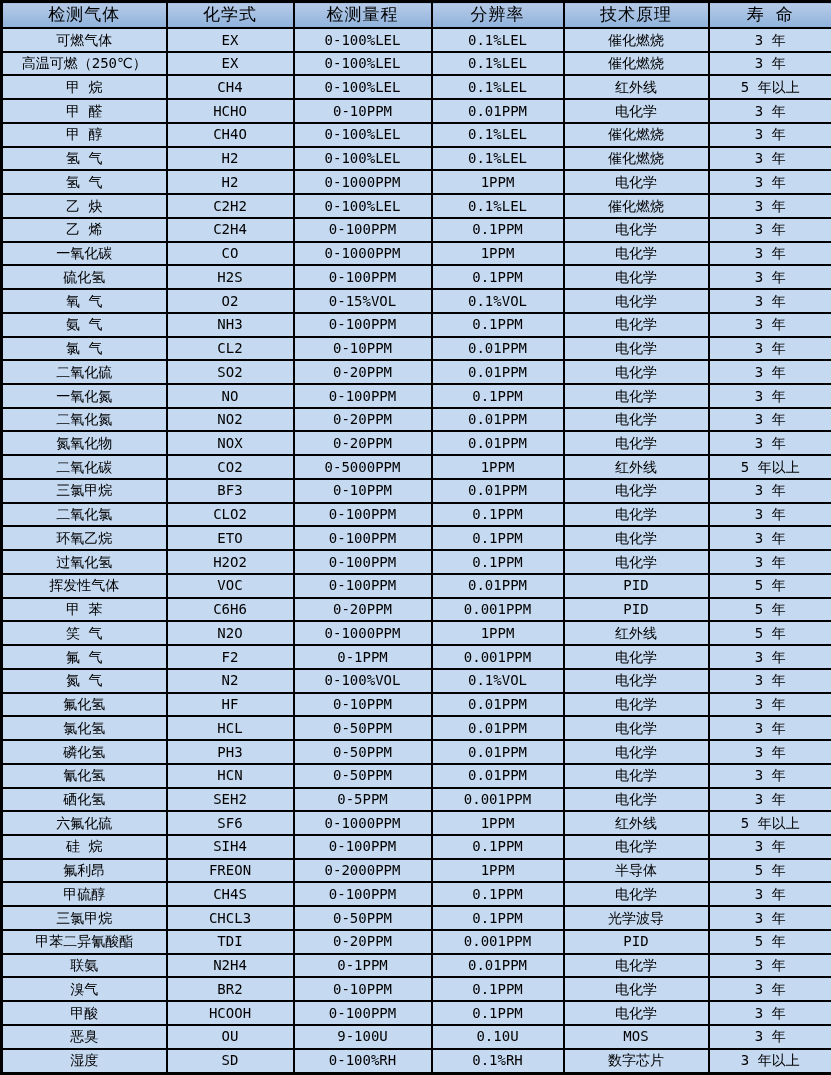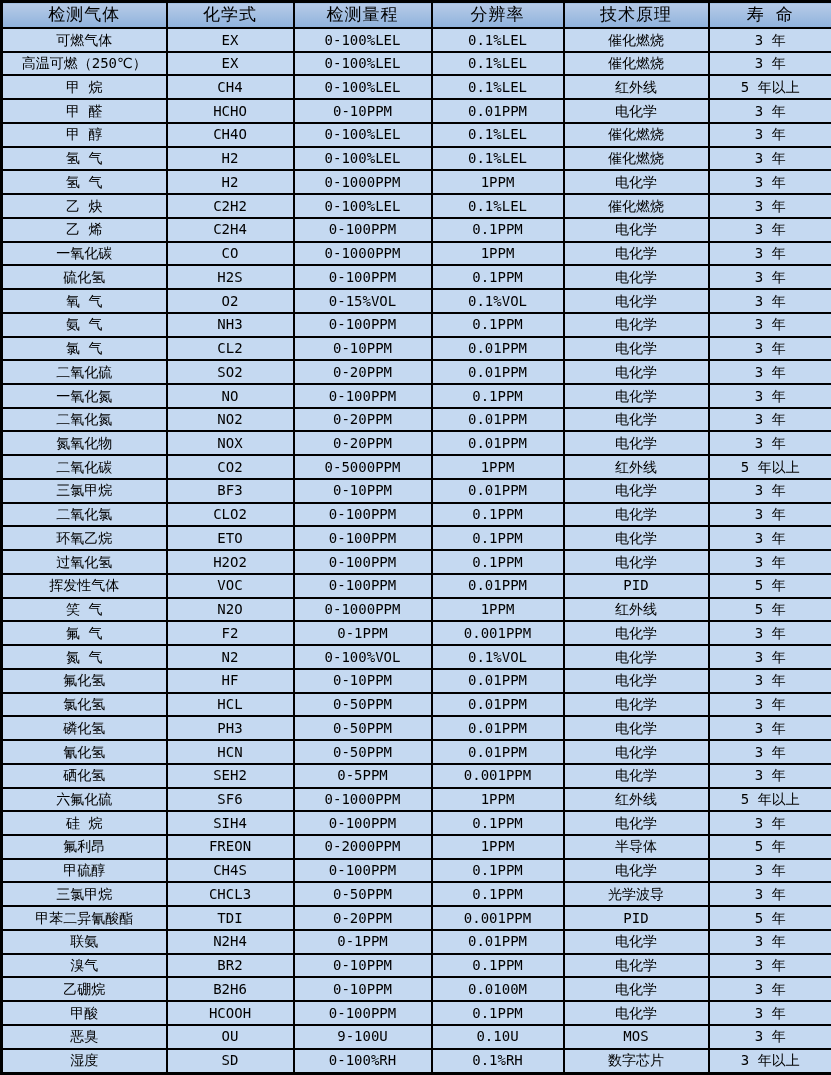--- a/index.html
+++ b/index.html
@@ -255,20 +255,28 @@
       </tr>
       <tr>
         <td>挥发性气体</td>
         <td>VOC</td>
         <td>0-100PPM</td>
         <td>0.01PPM</td>
         <td>PID</td>
         <td>5 年</td>
       </tr>
       <tr>
+        <td>甲 苯</td>
+        <td>C6H6</td>
+        <td>0-20PPM</td>
+        <td>0.001PPM</td>
+        <td>PID</td>
+        <td>5 年</td>
+      </tr>
+      <tr>
         <td>笑 气</td>
         <td>N2O</td>
         <td>0-1000PPM</td>
         <td>1PPM</td>
         <td>红外线</td>
         <td>5 年</td>
       </tr>
       <tr>
         <td>氟 气</td>
         <td>F2</td>
@@ -383,28 +391,20 @@
       </tr>
       <tr>
         <td>溴气</td>
         <td>BR2</td>
         <td>0-10PPM</td>
         <td>0.1PPM</td>
         <td>电化学</td>
         <td>3 年</td>
       </tr>
       <tr>
-        <td>乙硼烷</td>
-        <td>B2H6</td>
-        <td>0-10PPM</td>
-        <td>0.0100M</td>
-        <td>电化学</td>
-        <td>3 年</td>
-      </tr>
-      <tr>
         <td>甲酸</td>
         <td>HCOOH</td>
         <td>0-100PPM</td>
         <td>0.1PPM</td>
         <td>电化学</td>
         <td>3 年</td>
       </tr>
       <tr>
         <td>恶臭</td>
         <td>OU</td>

